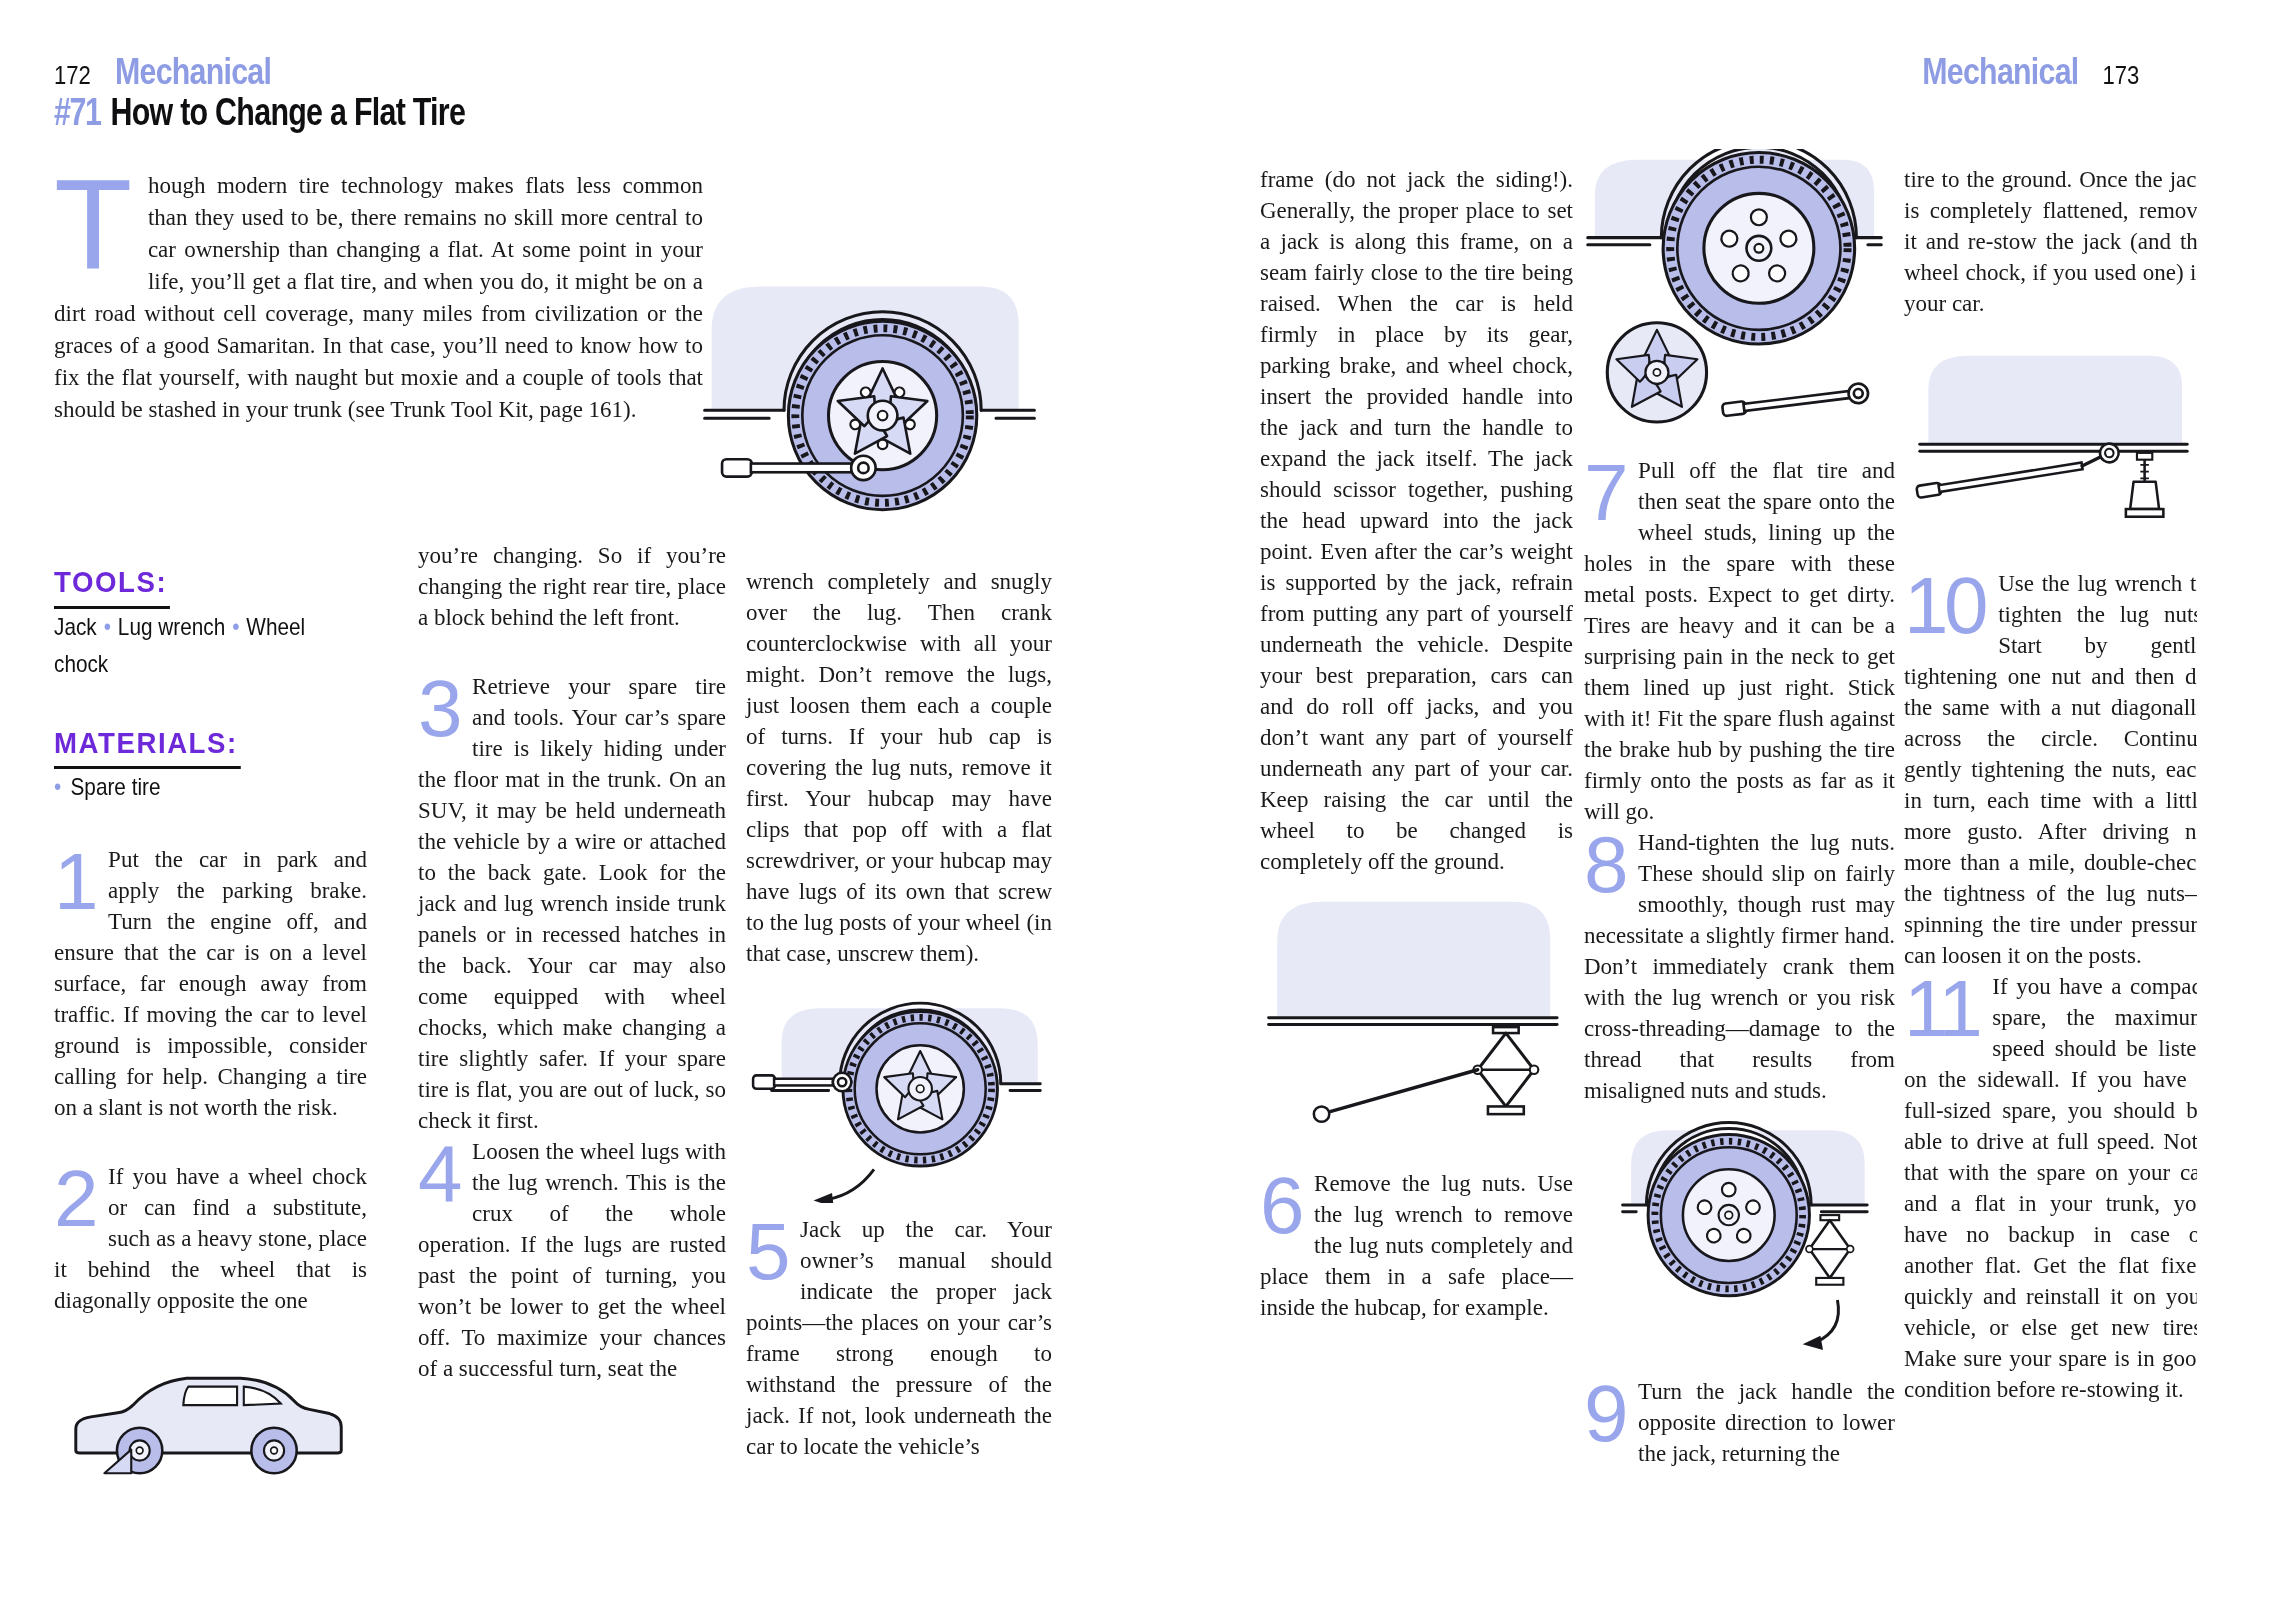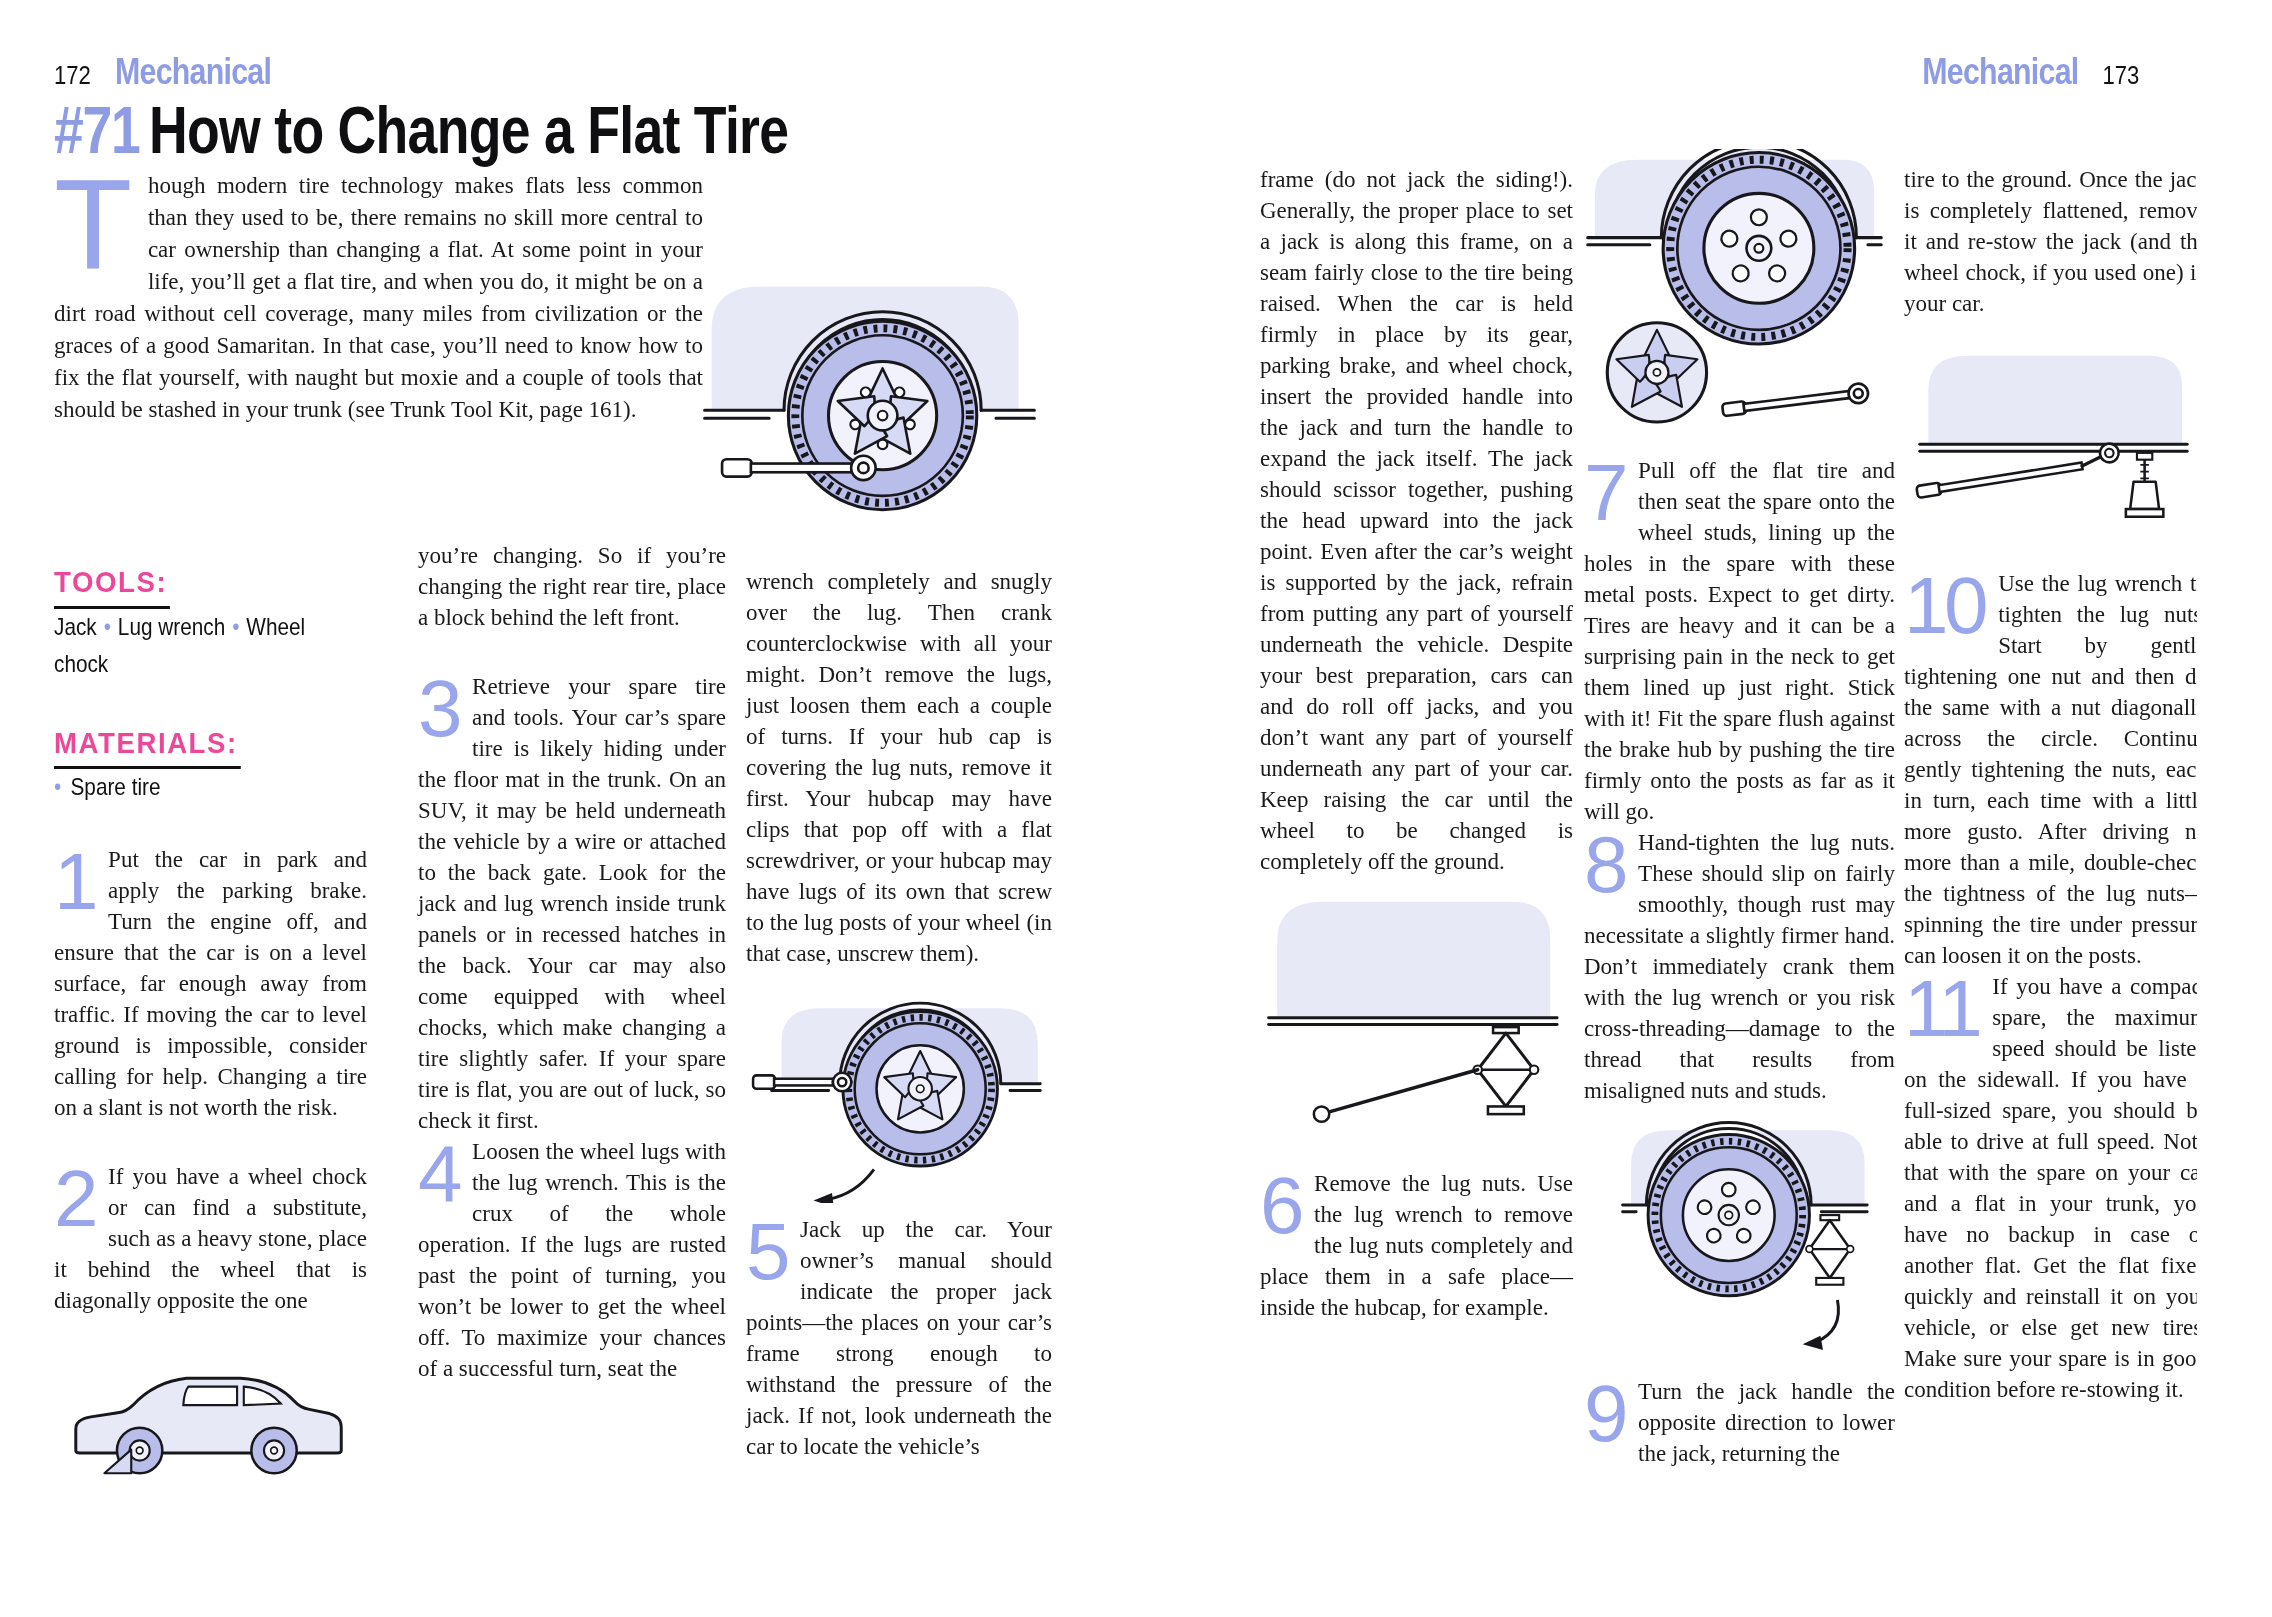--- a/index.html
+++ b/index.html
@@ -12,41 +12,41 @@
   .pagenum{font-family:"Liberation Sans", sans-serif;font-weight:400;font-size:26px;color:#111;
            display:inline-block;transform:scaleX(.85);}
   .hdr-left .pagenum{transform-origin:0 50%;}
   .hdr-right .pagenum{transform-origin:100% 50%;}
   .section{font-family:"Liberation Sans", sans-serif;font-weight:700;font-size:37px;color:#8e9ce4;
            display:inline-block;letter-spacing:-0.9px;}
   .hdr-left .section{transform:scaleX(.82);transform-origin:0 50%;}
   .hdr-right .section{transform:scaleX(.82);transform-origin:100% 50%;}
   
   .title{position:absolute;left:54px;top:91px;margin:0;font-family:"Liberation Sans", sans-serif;
-         font-weight:700;font-size:67px;white-space:nowrap;}
+         font-weight:700;font-size:38px;white-space:nowrap;}
   .tscale{display:inline-block;transform:scaleX(.8);transform-origin:0 0;}
   .title-num{color:#8e9ce4;margin-right:12.2px;letter-spacing:-1.7px;}
   .title-text{color:#0f0f12;letter-spacing:-0.9px;}
   
   .intro{position:absolute;left:54px;top:170px;width:649px;font-size:23px;line-height:32px;
          text-align:justify;}
   .dropcap{float:left;font-family:"Liberation Sans", sans-serif;font-weight:400;font-size:128px;
            line-height:94px;color:#9aa6ec;margin:7px 15.7px 0 0;}
   
   .col{position:absolute;font-size:23px;line-height:31px;text-align:justify;}
   #col1{left:54px;top:566px;width:313px;}
   #col2{left:418px;top:540px;width:308px;}
   #col3{left:746px;top:566px;width:306px;}
   #col4{left:1260px;top:164px;width:313px;}
   #col5{left:1584px;top:149px;width:311px;}
   #col6{left:1904px;top:164px;width:304px;}
   .col p{margin:0;}
   .cont{margin:0;}
   
-  .label{font-family:"Liberation Sans", sans-serif;font-weight:700;font-size:30px;color:#ec4899;
+  .label{font-family:"Liberation Sans", sans-serif;font-weight:700;font-size:30px;color:#6d28d9;
          letter-spacing:1.7px;text-align:left;}
   .label .ls{display:inline-block;transform:scaleX(.92);transform-origin:0 0;
              border-bottom:3.5px solid #111;padding:0 3.5px 8.7px 0;}
   .label2{margin-top:44px;}
   
   .toolline{font-family:"Liberation Sans", sans-serif;font-weight:400;font-size:23.6px;line-height:37px;
             color:#111;text-align:left;margin-top:21px;}
   .toolline .cscale{display:inline-block;transform:scaleX(.88);transform-origin:0 0;width:351px;}
   .dot{color:#8f9ce6;margin:0 7.9px;font-size:23.6px;}
   .dot.first{margin-left:0;margin-right:10.5px;}

